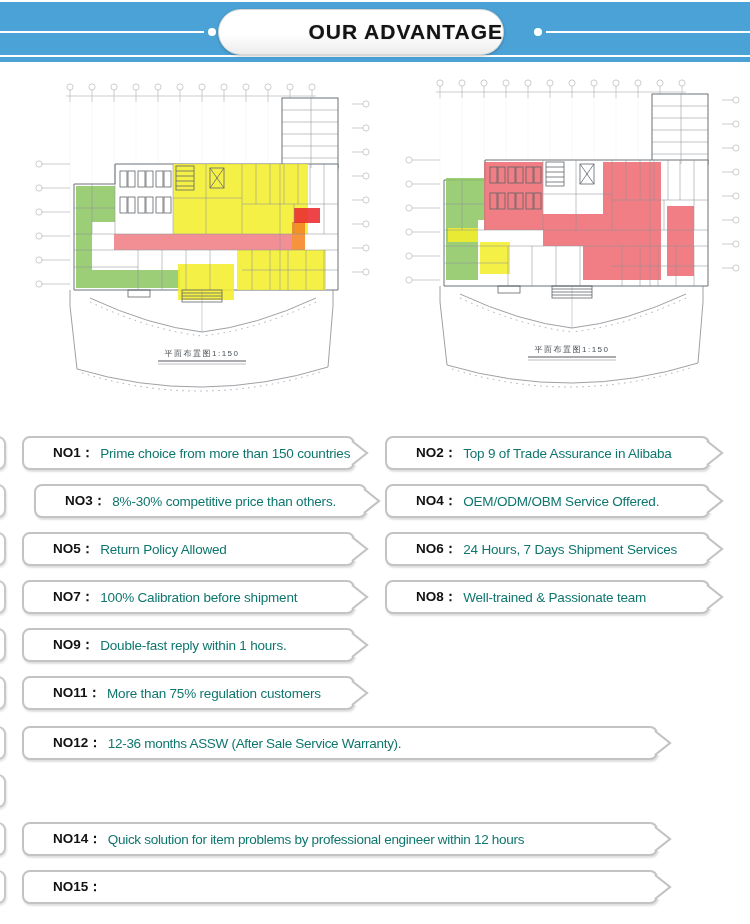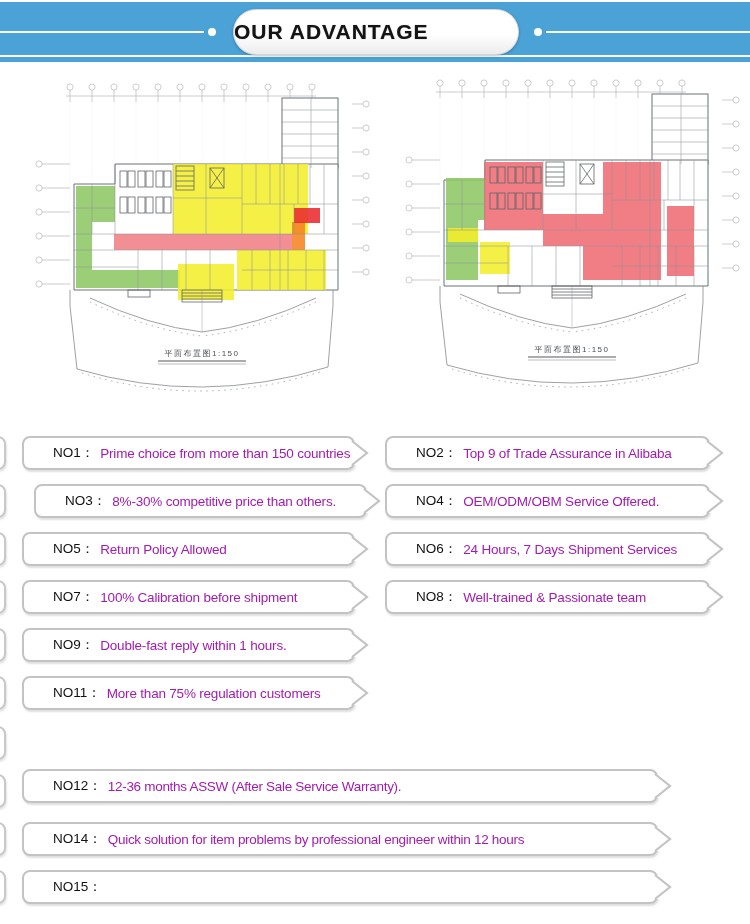--- a/index.html
+++ b/index.html
@@ -7,41 +7,41 @@
   .page{position:relative;width:750px;height:924px;overflow:hidden;background:#fff;}
 
   
   .banner{position:absolute;left:0;top:0;width:750px;height:62px;
     background:linear-gradient(180deg,#ffffff 0,#ffffff 2px,#4ba2d6 2px,#4ba2d6 55px,#ffffff 55px,#ffffff 57px,#4ba2d6 57px,#4ba2d6 62px);}
   .banner .hline{position:absolute;top:31px;height:2px;background:#ffffff;}
   .hline.l{left:0;width:204px;}
   .hline.r{left:546px;width:204px;}
   .dot{position:absolute;top:28px;width:8px;height:8px;border-radius:50%;background:#ffffff;}
   .dot.l{left:208px;} .dot.r{left:534px;}
-  .pill{position:absolute;left:233px;top:9px;width:284px;height:44px;border-radius:23px;
+  .pill{position:absolute;left:218px;top:9px;width:284px;height:44px;border-radius:23px;
     background:linear-gradient(180deg,#ffffff 0 55%,#ececec 100%);
     border:1px solid #d6d6d6;box-shadow:0 1px 3px rgba(0,0,0,.25);
-    display:flex;align-items:center;justify-content:flex-start;}
+    display:flex;align-items:center;justify-content:flex-end;}
   .pill span{font-size:21px;font-weight:bold;color:#141414;letter-spacing:1px;
     text-shadow:0 0 1px rgba(0,0,0,.45);}
 
   
   .plan{position:absolute;}
   .plan svg{display:block;}
 
   
   .frag{position:absolute;left:-16px;width:22px;height:34px;background:#fff;
     border:2px solid #c8c8c8;border-radius:8px;box-sizing:border-box;
     box-shadow:1px 2px 2px rgba(0,0,0,.10);}
   .row{position:absolute;height:34px;}
   .bubble{position:relative;height:34px;box-sizing:border-box;background:#fff;
     border:2px solid #c3c3c3;border-radius:8px;box-shadow:1px 2px 2px rgba(0,0,0,.13);
     display:flex;align-items:center;padding-left:13px;white-space:nowrap;}
-  .bubble .no{font-weight:normal;color:#111;font-size:13.5px;margin-right:6px;padding-left:16px;}
-  .bubble .txt{color:#a21caf;font-size:13.5px;letter-spacing:-0.2px;}
+  .bubble .no{font-weight:bold;color:#111;font-size:13.5px;margin-right:6px;padding-left:16px;}
+  .bubble .txt{color:#0f766e;font-size:13.5px;letter-spacing:-0.2px;}
   .row.full .bubble .txt{letter-spacing:-0.3px;}
   .chev{position:absolute;right:-17px;top:50%;margin-top:-17px;width:22px;height:34px;}
 </style>
 </head>
 <body>
 
 <div class="page">
 
   <div class="banner">
     <div class="hline l"></div>
@@ -376,21 +376,21 @@
     <div class="bubble">
         <span class="no">NO11：</span>
         <span class="txt">More than 75% regulation customers</span>
       <svg class="chev" viewBox="0 0 22 34">
           <rect x="2" y="5" width="8" height="24" fill="#fff"></rect>
           <path d="M4,5 L19,17 L4,29" fill="#fff" stroke="#c3c3c3" stroke-width="2.2"></path>
         </svg>
       </div>
   </div>
 
-  <div class="row full" style="top:769px;left:22px;width:636px">
+  <div class="row full" style="top:726px;left:22px;width:636px">
     <div class="bubble">
         <span class="no">NO12：</span>
         <span class="txt">12-36 months ASSW (After Sale Service Warranty).</span>
       <svg class="chev" viewBox="0 0 22 34">
           <rect x="2" y="5" width="8" height="24" fill="#fff"></rect>
           <path d="M4,5 L19,17 L4,29" fill="#fff" stroke="#c3c3c3" stroke-width="2.2"></path>
         </svg>
       </div>
   </div>
   <div class="row full" style="top:822px;left:22px;width:636px">

